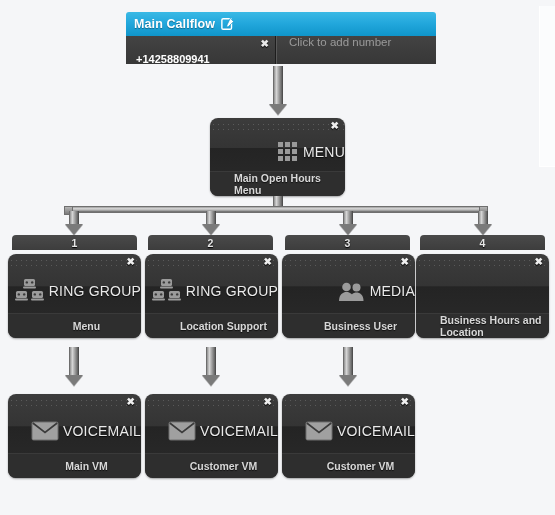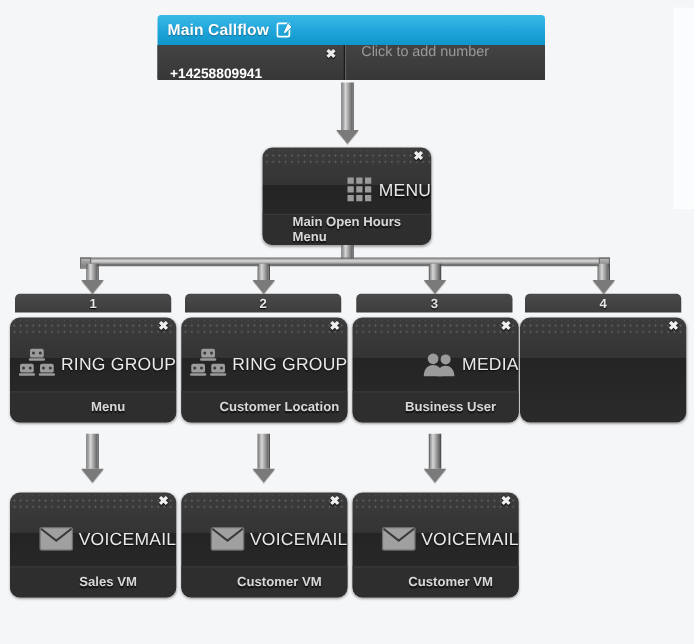--- a/index.html
+++ b/index.html
@@ -297,21 +297,21 @@
             <rect x="17" y="13" width="11" height="7" rx="1.5"></rect>
               <circle cx="19.8" cy="16.4" r="1.2" fill="#3a3a3a"></circle>
               <circle cx="25.2" cy="16.4" r="1.2" fill="#3a3a3a"></circle>
             <rect x="16" y="20.5" width="13" height="2" rx="1"></rect>
           </g>
         </svg>
       </span>
       <span class="nlabel">RING GROUP</span>
     </div>
     <div class="nfoot">
-      <span>Customer Location</span>
+      <span>Location Support</span>
     </div>
   </div>
 
   <div class="node lvl1 c2">
     <div class="grip"></div>
     <span class="nx">✖</span>
     <div class="nbody">
       <span>
         <svg width="28" height="22" viewBox="0 0 28 22">
           <g fill="#9b9b9b">
@@ -325,20 +325,23 @@
       <span class="nlabel">MEDIA</span>
     </div>
     <div class="nfoot">
       <span>Business User</span>
     </div>
   </div>
 
   <div class="node lvl1 c3">
     <div class="grip"></div>
     <span class="nx">✖</span>
+    <div class="nfoot">
+      <span>Business Hours and Location</span>
+    </div>
   </div>
 
   <div class="arrow" style="left:65px;top:347px;">
     <div class="shaft" style="height:28px;"></div>
       <div class="head"></div>
   </div>
   <div class="arrow" style="left:202px;top:347px;">
     <div class="shaft" style="height:28px;"></div>
       <div class="head"></div>
   </div>
@@ -353,21 +356,21 @@
     <div class="nbody">
       <span>
         <svg width="28" height="20" viewBox="0 0 28 20">
           <rect x="1" y="1" width="26" height="18" rx="1.5" fill="#a0a0a0" stroke="#6e6e6e" stroke-width="1"></rect>
           <path d="M1.8 2 L14 11.5 L26.2 2" fill="none" stroke="#3a3a3a" stroke-width="1.6"></path>
         </svg>
       </span>
       <span class="nlabel">VOICEMAIL</span>
     </div>
     <div class="nfoot">
-      <span>Sales VM</span>
+      <span>Main VM</span>
     </div>
   </div>
 
   <div class="node vm c1">
     <div class="grip"></div>
     <span class="nx">✖</span>
     <div class="nbody">
       <span>
         <svg width="28" height="20" viewBox="0 0 28 20">
           <rect x="1" y="1" width="26" height="18" rx="1.5" fill="#a0a0a0" stroke="#6e6e6e" stroke-width="1"></rect>

